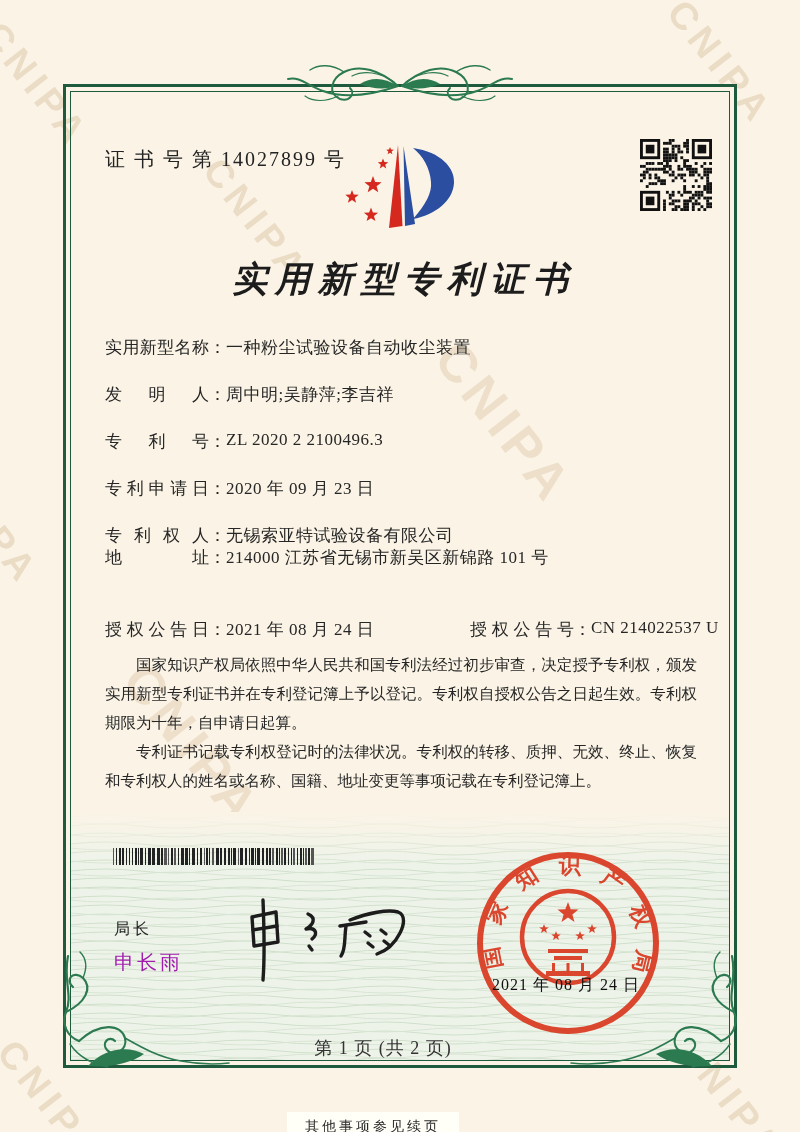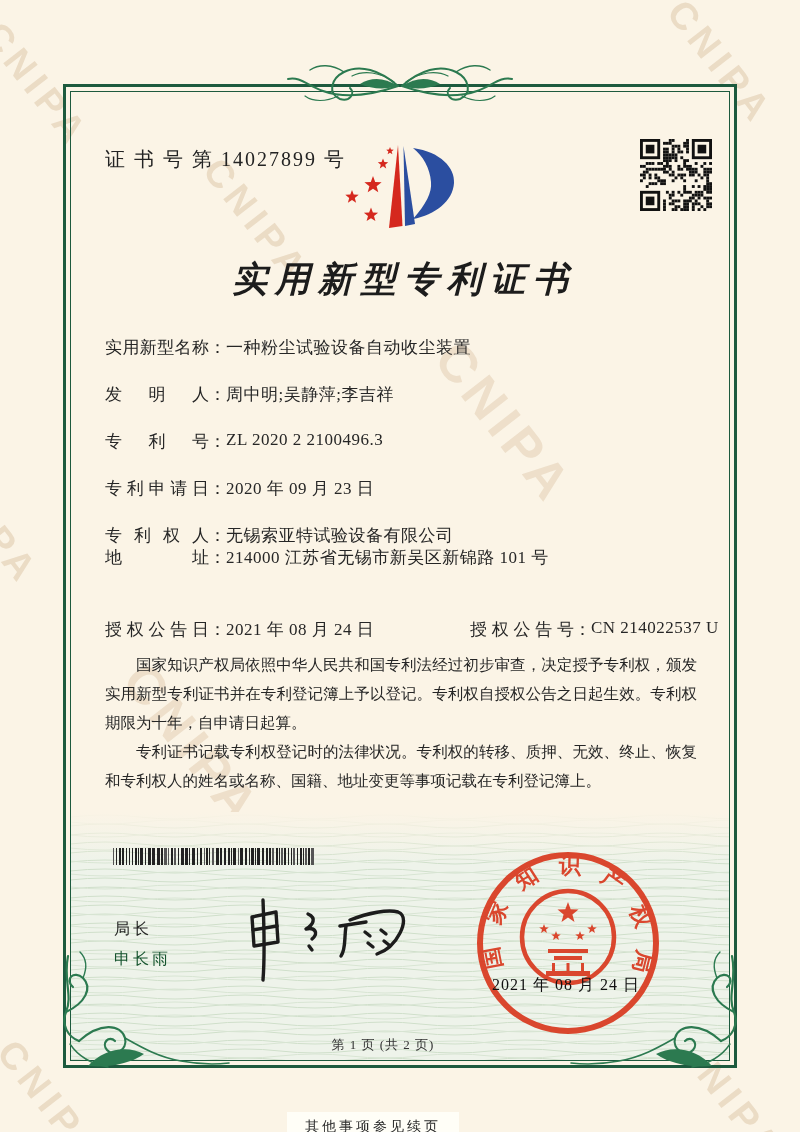--- a/index.html
+++ b/index.html
@@ -37,25 +37,25 @@
     font-size:35px; font-weight:bold; letter-spacing:8px; color:#1c1c1c; text-indent:8px;font-style:italic;}
   .field-row{left:105px; font-size:17px; white-space:nowrap; color:#262626;}
   .f-label{display:inline-block; width:104px; text-align:justify; text-align-last:justify; vertical-align:top;}
   .f-colon{display:inline-block; vertical-align:top;}
   .f-value{display:inline-block; vertical-align:top; letter-spacing:0.5px;}
   .grant-no{position:absolute; left:365px; top:0; white-space:nowrap;}
   .body-text{left:105px; width:592px; top:650px; font-size:15.5px; line-height:29px;
     text-align:justify; color:#262626;}
   .body-text p{margin:0; text-indent:2em;}
   .signer-title{left:114px; top:919px; font-size:16px; letter-spacing:3px; color:#1e1e1e;}
-  .signer-name{left:114px; top:949px; font-size:16px; letter-spacing:3px; color:#14532d;}
+  .signer-name{left:114px; top:949px; font-size:20px; letter-spacing:3px; color:#a21caf;}
   #signature{left:238px; top:893px;}
   #seal{left:476px; top:851px; width:184px; height:184px; opacity:0.93;}
   .seal-date{left:492px; top:975px; font-size:16px; letter-spacing:1px; color:#111; z-index:5; white-space:nowrap;}
-  .page-num{left:0; right:34px; top:1036px; text-align:center; font-size:13px; color:#333; letter-spacing:1px;}
+  .page-num{left:0; right:34px; top:1036px; text-align:center; font-size:18px; color:#333; letter-spacing:1px;}
   .footer-note{left:0; right:54px; top:1112px; text-align:center;}
   .footer-note span{display:inline-block; background:rgba(255,254,248,0.95);
     padding:6px 18px; font-size:14px; letter-spacing:3px; color:#2a2a2a;}
   #qr{left:640px; top:139px;}
   #barcode{left:113px; top:848px;}
   #logo{left:330px; top:138px;}
 </style>
 </head>
 <body>
 

